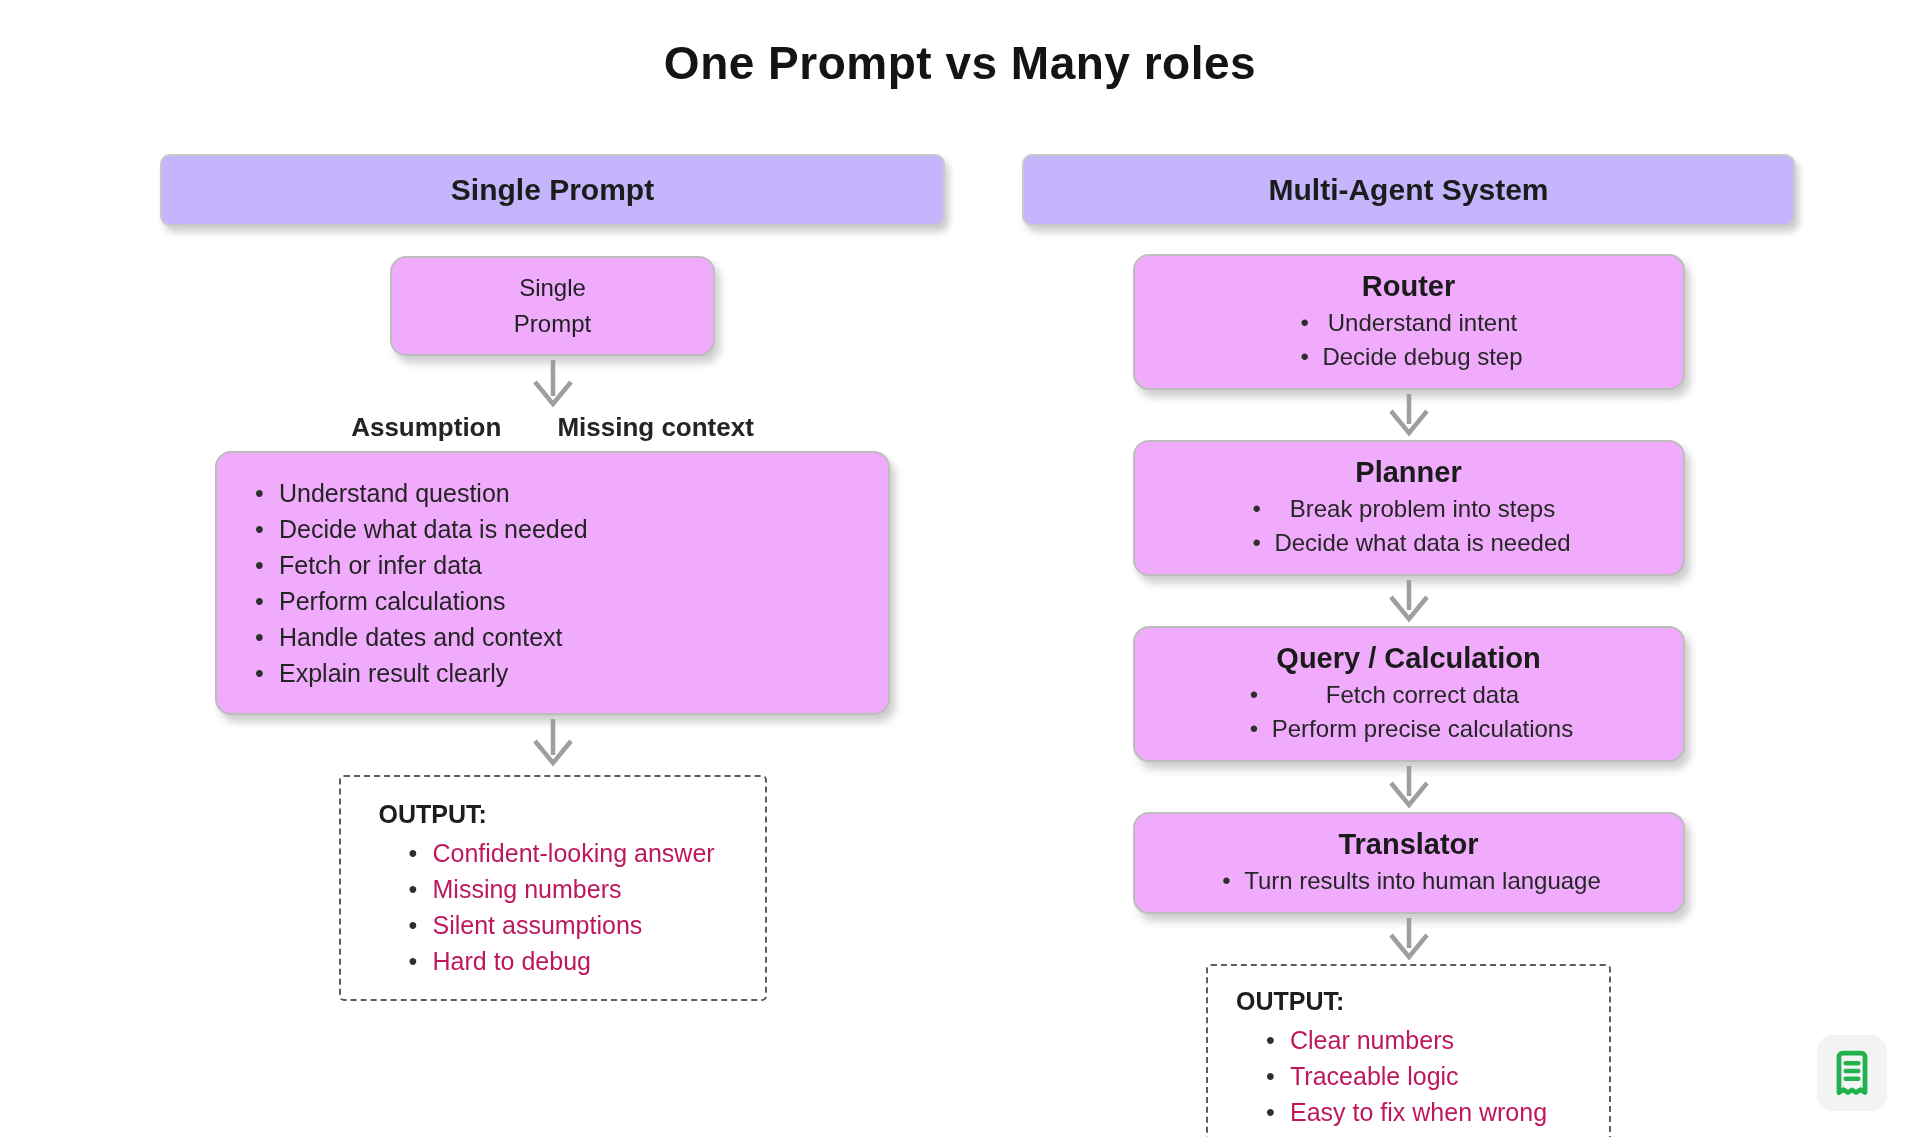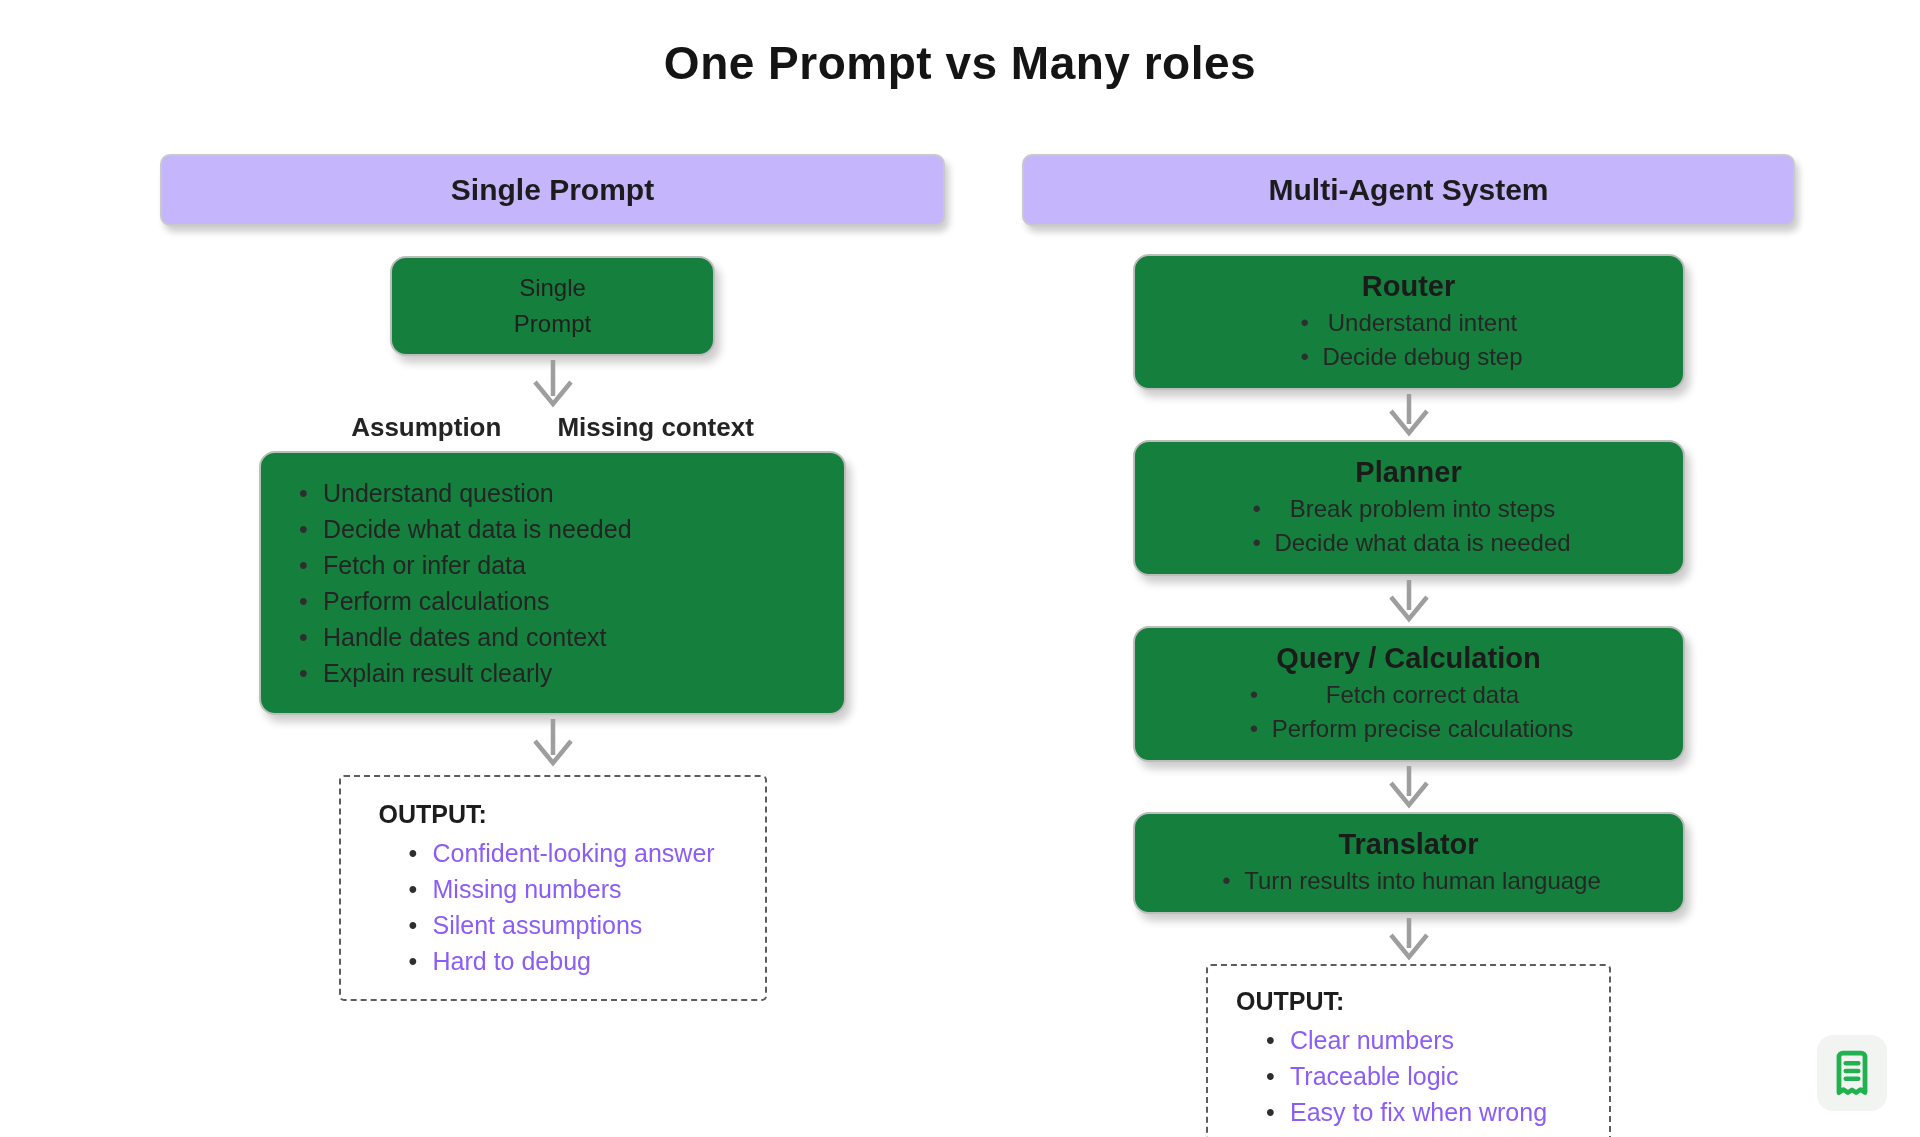--- a/index.html
+++ b/index.html
@@ -40,21 +40,21 @@
     border-radius: 10px;
     box-shadow: 4px 6px 7px rgba(0,0,0,0.20);
     text-align: center;
     font-size: 30px;
     font-weight: 600;
     color: #1c1c1c;
     padding: 17px 0;
   }
 
   .node {
-    background: #15803d;
+    background: #f0abfc;
     border: 2px solid #bdbdbd;
     border-radius: 16px;
     box-shadow: 5px 7px 8px rgba(0,0,0,0.20);
   }
 
   .small-node {
     width: 325px;
     margin-top: 30px;
     padding: 12px 0;
     text-align: center;
@@ -68,21 +68,21 @@
   .labels-row {
     display: flex;
     gap: 56px;
     margin-top: 0;
     font-size: 26px;
     font-weight: 700;
     color: #242424;
   }
 
   .big-box {
-    width: 587px;
+    width: 675px;
     margin-top: 8px;
     padding: 22px 20px 22px 32px;
   }
   ul { list-style: none; margin: 0; padding: 0; }
   .big-box li {
     font-size: 25px;
     line-height: 36px;
     padding-left: 30px;
     position: relative;
     color: #242424;
@@ -127,21 +127,21 @@
     font-weight: 700;
     color: #1d1d1d;
     line-height: 34px;
   }
   .dashed-box ul { margin: 4px 0 0 24px; }
   .dashed-box li {
     font-size: 25px;
     line-height: 36px;
     padding-left: 30px;
     position: relative;
-    color: #8b5cf6;
+    color: #be185d;
   }
 
   .watermark {
     position: absolute;
     right: 33px;
     bottom: 26px;
     width: 70px;
     height: 76px;
     background: #f2f4f2;
     border-radius: 16px;

